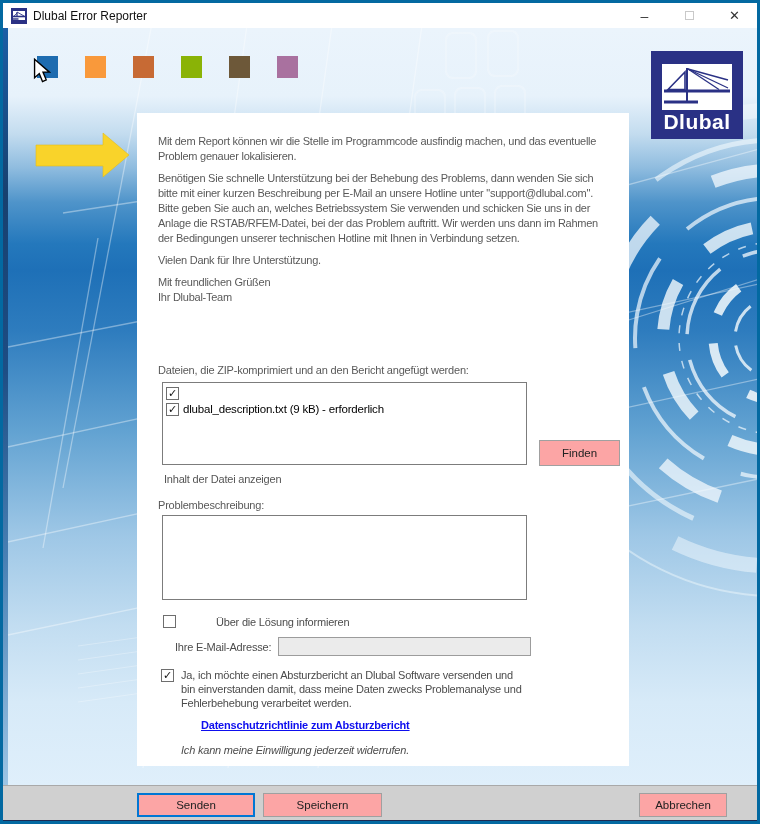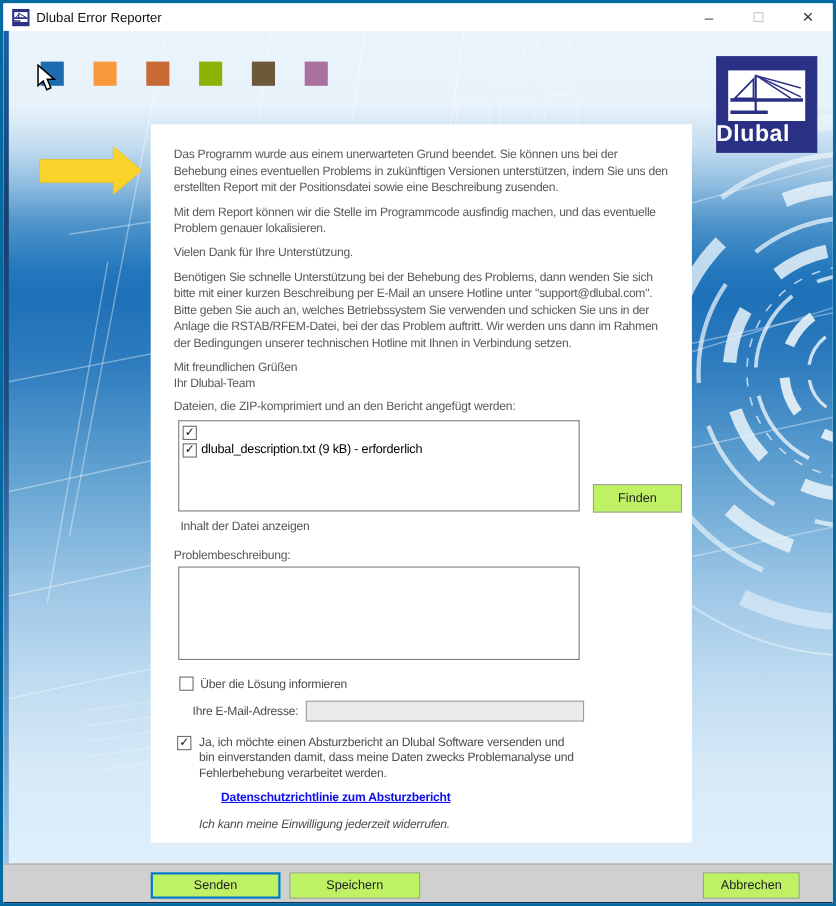--- a/index.html
+++ b/index.html
@@ -26,42 +26,42 @@
       background:linear-gradient(180deg,#1b5ea6 0%,#17406f 22%,#1d4d84 45%,#4880b4 70%,#9cc4e4 100%);}
 
   
   .squares{position:absolute;left:34px;top:53px;display:flex;gap:27px;}
   .sq{width:21px;height:22px;flex:0 0 auto;}
   .cursor{position:absolute;left:30px;top:55px;width:18px;height:26px;}
 
   
   .logo{position:absolute;left:648px;top:48px;width:92px;height:88px;background:#2a3185;}
   .logo-inner{position:absolute;left:11px;top:13px;width:70px;height:46px;background:#ffffff;}
-  .logo-label{position:absolute;left:0;right:0;bottom:5px;color:#ffffff;font-weight:bold;font-size:21px;letter-spacing:.5px;}
+  .logo-label{position:absolute;left:0;right:0;bottom:5px;text-align:center;color:#ffffff;font-weight:bold;font-size:21px;letter-spacing:.5px;}
 
   
   .panel{position:absolute;left:134px;top:110px;width:492px;height:653px;background:#ffffff;}
   .intro{position:absolute;left:21px;top:21px;width:462px;font-size:11px;line-height:15px;letter-spacing:-0.25px;color:#595959;}
   .intro p{margin:0 0 7px 0;white-space:pre-line;}
 
   .files-label{position:absolute;left:21px;top:251px;font-size:11px;letter-spacing:-0.2px;color:#595959;}
   .listbox{position:absolute;left:25px;top:269px;width:365px;height:83px;background:#fff;border:1px solid #7c7c7c;padding:2px 1px;overflow:hidden;}
   .list-row{display:flex;align-items:center;height:16px;}
   .cb{width:13px;height:13px;border:1px solid #6e6e6e;background:#fff;margin:0 4px 0 2px;flex:0 0 auto;
       display:flex;align-items:center;justify-content:center;font-size:11px;line-height:11px;color:#111;}
   .list-row .label{font-size:11.5px;letter-spacing:-0.2px;color:#000;}
-  .btn{background:#bef264;border:1px solid #a0a0a0;font-size:11.5px;color:#222;display:flex;align-items:center;justify-content:center;cursor:default;}
+  .btn{background:#fca5a5;border:1px solid #a0a0a0;font-size:11.5px;color:#222;display:flex;align-items:center;justify-content:center;cursor:default;}
   .find-btn{position:absolute;left:402px;top:327px;width:81px;height:26px;}
   .show-content{position:absolute;left:27px;top:360px;font-size:11px;letter-spacing:-0.2px;color:#555;}
   .problem-label{position:absolute;left:21px;top:386px;font-size:11px;letter-spacing:-0.2px;color:#595959;}
   .problem-box{position:absolute;left:25px;top:402px;width:365px;height:85px;border:1px solid #7c7c7c;resize:none;outline:none;font-size:11.5px;padding:2px 4px;}
 
   .notify-row{position:absolute;left:24px;top:502px;display:flex;align-items:center;}
   .notify-row .cb{margin-right:6px;}
-  .cb-label{font-size:11px;letter-spacing:-0.2px;color:#4c4c4c;}
+  .cb-label{font-size:11px;letter-spacing:-0.2px;color:#4c4c4c;margin-left:34px;}
   .email-label{position:absolute;left:38px;top:528px;font-size:11px;letter-spacing:-0.2px;color:#4c4c4c;}
   .email-input{position:absolute;left:141px;top:524px;width:253px;height:19px;background:#ebebeb;border:1px solid #9c9c9c;font-size:11px;padding:0 4px;}
 
   .consent-row{position:absolute;left:24px;top:555px;display:flex;align-items:flex-start;}
   .consent-row .cb{margin:1px 7px 0 0;}
   .consent-text{font-size:11px;line-height:14px;letter-spacing:-0.2px;color:#4c4c4c;white-space:pre-line;}
   .privacy-link{position:absolute;left:44px;top:606px;font-size:11px;font-weight:bold;letter-spacing:-0.2px;color:#0e0eee;text-decoration:underline;cursor:pointer;padding-left:20px;}
   .revoke-note{position:absolute;left:44px;top:631px;font-size:11px;letter-spacing:-0.2px;color:#4c4c4c;font-style:italic;}
 
   
@@ -178,31 +178,28 @@
           <line x1="26" y1="5" x2="57" y2="25.5" stroke-width="1.3"></line>
           <line x1="26" y1="5" x2="66" y2="16" stroke-width="1.3"></line>
         </g>
       </svg>
     </div>
     <div class="logo-label">Dlubal</div>
   </div>
 
   <div class="panel">
     <div class="intro">
-      <p>Das Programm wurde aus einem unerwarteten Grund beendet. Sie können uns bei der
-Behebung eines eventuellen Problems in zukünftigen Versionen unterstützen, indem Sie uns den
-erstellten Report mit der Positionsdatei sowie eine Beschreibung zusenden.</p>
       <p>Mit dem Report können wir die Stelle im Programmcode ausfindig machen, und das eventuelle
 Problem genauer lokalisieren.</p>
-      <p>Vielen Dank für Ihre Unterstützung.</p>
       <p>Benötigen Sie schnelle Unterstützung bei der Behebung des Problems, dann wenden Sie sich
 bitte mit einer kurzen Beschreibung per E-Mail an unsere Hotline unter "support@dlubal.com".
 Bitte geben Sie auch an, welches Betriebssystem Sie verwenden und schicken Sie uns in der
 Anlage die RSTAB/RFEM-Datei, bei der das Problem auftritt. Wir werden uns dann im Rahmen
 der Bedingungen unserer technischen Hotline mit Ihnen in Verbindung setzen.</p>
+      <p>Vielen Dank für Ihre Unterstützung.</p>
       <p>Mit freundlichen Grüßen
 Ihr Dlubal-Team</p>
     </div>
 
     <div class="files-label">Dateien, die ZIP-komprimiert und an den Bericht angefügt werden:</div>
 
     <div class="listbox">
       <div class="list-row">
         <span class="cb">
             <span>✓</span>

